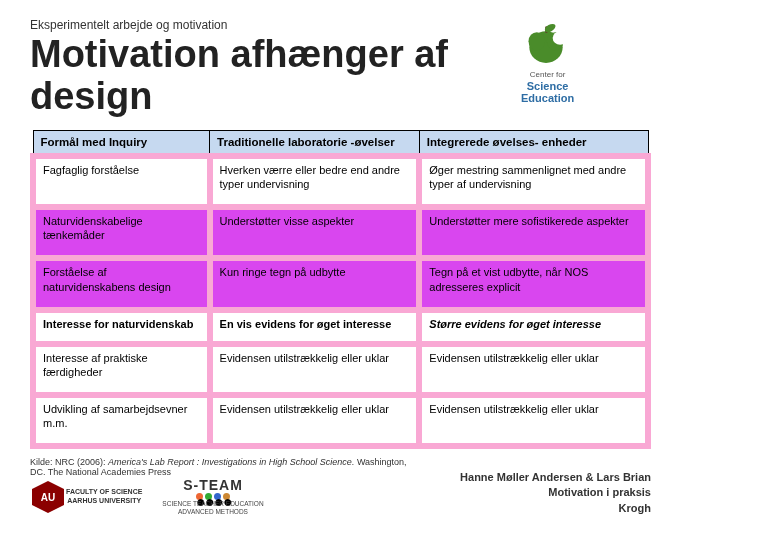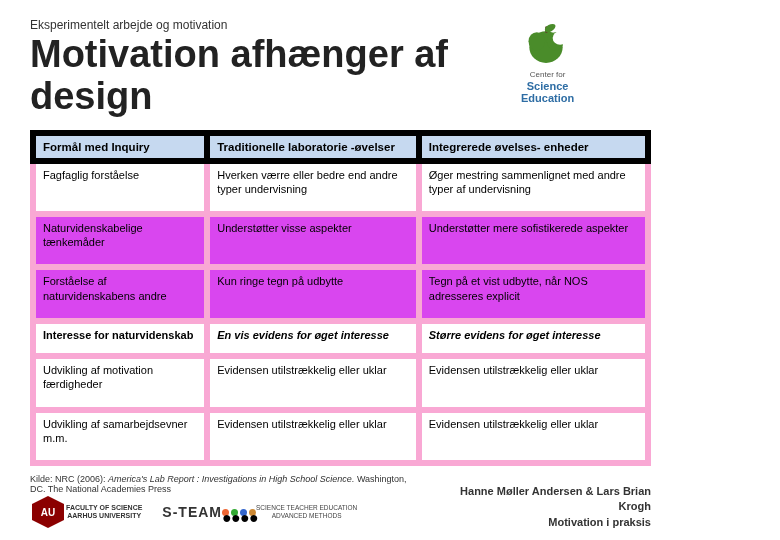--- a/index.html
+++ b/index.html
@@ -8,21 +8,21 @@
       background: #fff;
       width: 780px;
       height: 540px;
       overflow: hidden;
       position: relative;
     }
 
     .page-wrapper {
       width: 681px;
       height: 540px;
-      padding: 18px 30px 10px 30px;
+      padding: 18px 30px 24px 30px;
       display: flex;
       flex-direction: column;
     }
 
     
     .header-area {
       display: flex;
       justify-content: space-between;
       align-items: flex-start;
       margin-bottom: 12px;
@@ -78,21 +78,21 @@
     
     .data-table {
       width: 100%;
       border-collapse: collapse;
       font-size: 11.5px;
       flex: 1;
     }
 
     .data-table th {
       background-color: #c6d9f0;
-      border: 6px solid #000000;
+      border: 1px solid #000000;
       padding: 5px 7px;
       text-align: left;
       font-weight: bold;
       vertical-align: top;
       font-size: 11.5px;
     }
 
     .data-table td {
       border: 6px solid #f9a8d4;
       padding: 4px 7px;
@@ -113,21 +113,20 @@
     .interest-row td {
       background-color: #fff;
     }
 
     .interest-row td:nth-child(1) {
       font-weight: bold;
     }
 
     .interest-row td:nth-child(2) {
       font-weight: bold;
-      font-style: italic;
     }
 
     .interest-row td:nth-child(3) {
       font-weight: bold;
       font-style: italic;
     }
 
     
     .footer-area {
       display: flex;
@@ -163,21 +162,21 @@
     .faculty-text {
       font-size: 7px;
       color: #333;
       text-align: center;
       font-weight: bold;
       line-height: 1.2;
     }
 
     .steam-logo {
       display: flex;
-      flex-direction: row;
+      flex-direction: column;
       align-items: center;
     }
 
     .steam-text {
       font-size: 14px;
       font-weight: bold;
       color: #333;
       letter-spacing: 1px;
     }
 
@@ -260,31 +259,31 @@
           <td>Fagfaglig forståelse</td>
           <td>Hverken værre eller bedre end andre typer undervisning</td>
           <td>Øger mestring sammenlignet med andre typer af undervisning</td>
         </tr>
         <tr class="row-light">
           <td>Naturvidenskabelige tænkemåder</td>
           <td>Understøtter visse aspekter</td>
           <td>Understøtter mere sofistikerede aspekter</td>
         </tr>
         <tr class="row-light">
-          <td>Forståelse af naturvidenskabens andre</td>
+          <td>Forståelse af naturvidenskabens design</td>
           <td>Kun ringe tegn på udbytte</td>
           <td>Tegn på et vist udbytte, når NOS adresseres explicit</td>
         </tr>
         <tr class="interest-row">
           <td>Interesse for naturvidenskab</td>
           <td>En vis evidens for øget interesse</td>
           <td>Større evidens for øget interesse</td>
         </tr>
         <tr class="row-normal">
-          <td>Udvikling af motivation færdigheder</td>
+          <td>Interesse af praktiske færdigheder</td>
           <td>Evidensen utilstrækkelig eller uklar</td>
           <td>Evidensen utilstrækkelig eller uklar</td>
         </tr>
         <tr class="row-normal">
           <td>Udvikling af samarbejdsevner m.m.</td>
           <td>Evidensen utilstrækkelig eller uklar</td>
           <td>Evidensen utilstrækkelig eller uklar</td>
         </tr>
       </tbody>
   </table>
@@ -319,17 +318,17 @@
             <div class="steam-dot" style="background:#c83;">●</div>
           </div>
           <div class="steam-sub" style="font-size:6.5px; color:#444; text-align:center; line-height:1.2; white-space:pre-line;">SCIENCE TEACHER EDUCATION
 ADVANCED METHODS</div>
         </div>
       </div>
     </div>
 
     <div class="author-block">
       <div>Hanne Møller Andersen &amp; Lars Brian</div>
+      <div>Motivation i praksis</div>
       <div>Krogh</div>
-      <div>Motivation i praksis</div>
     </div>
   </div>
 </div>
 
 </body></html>

